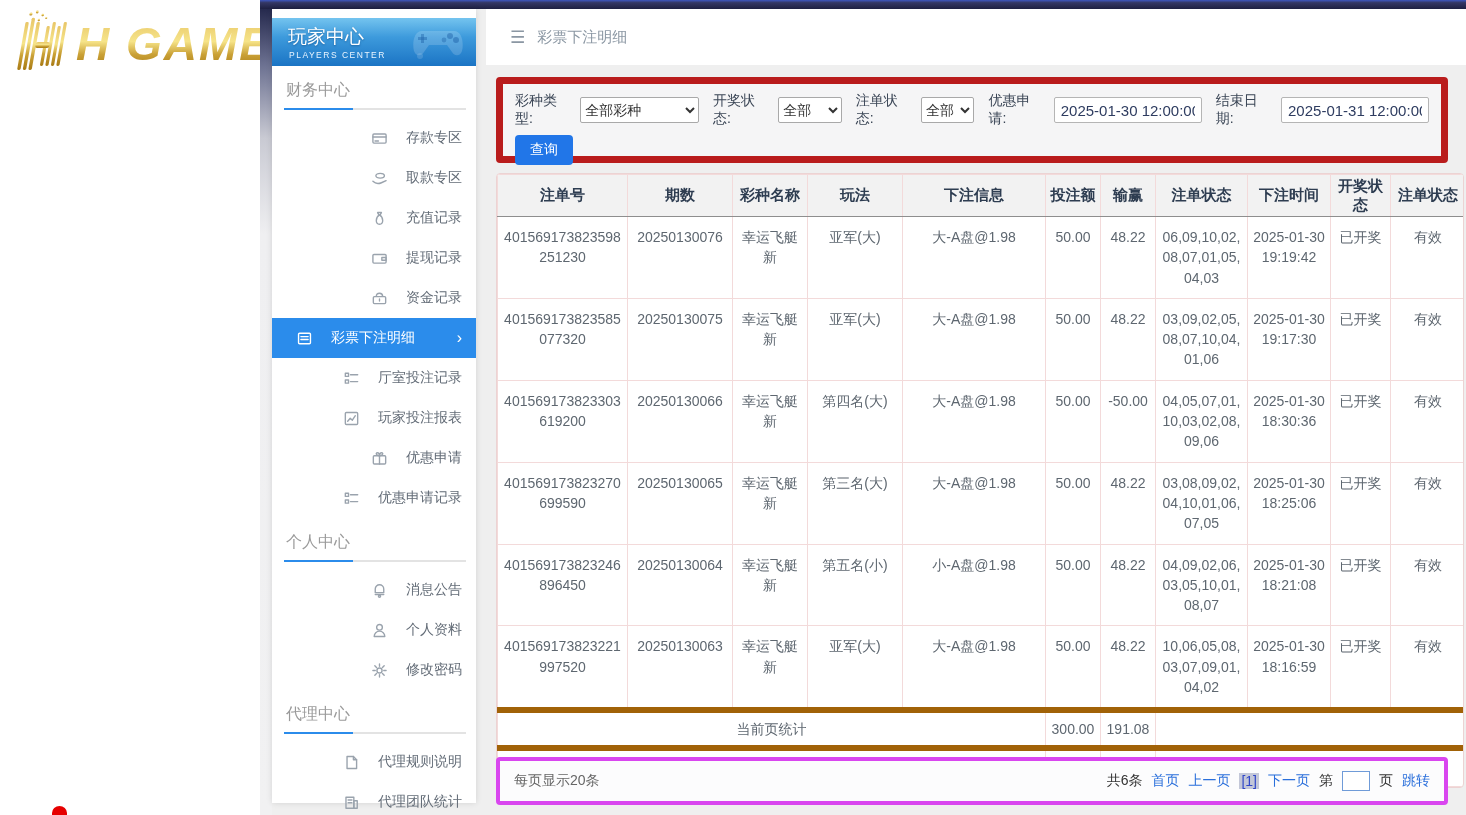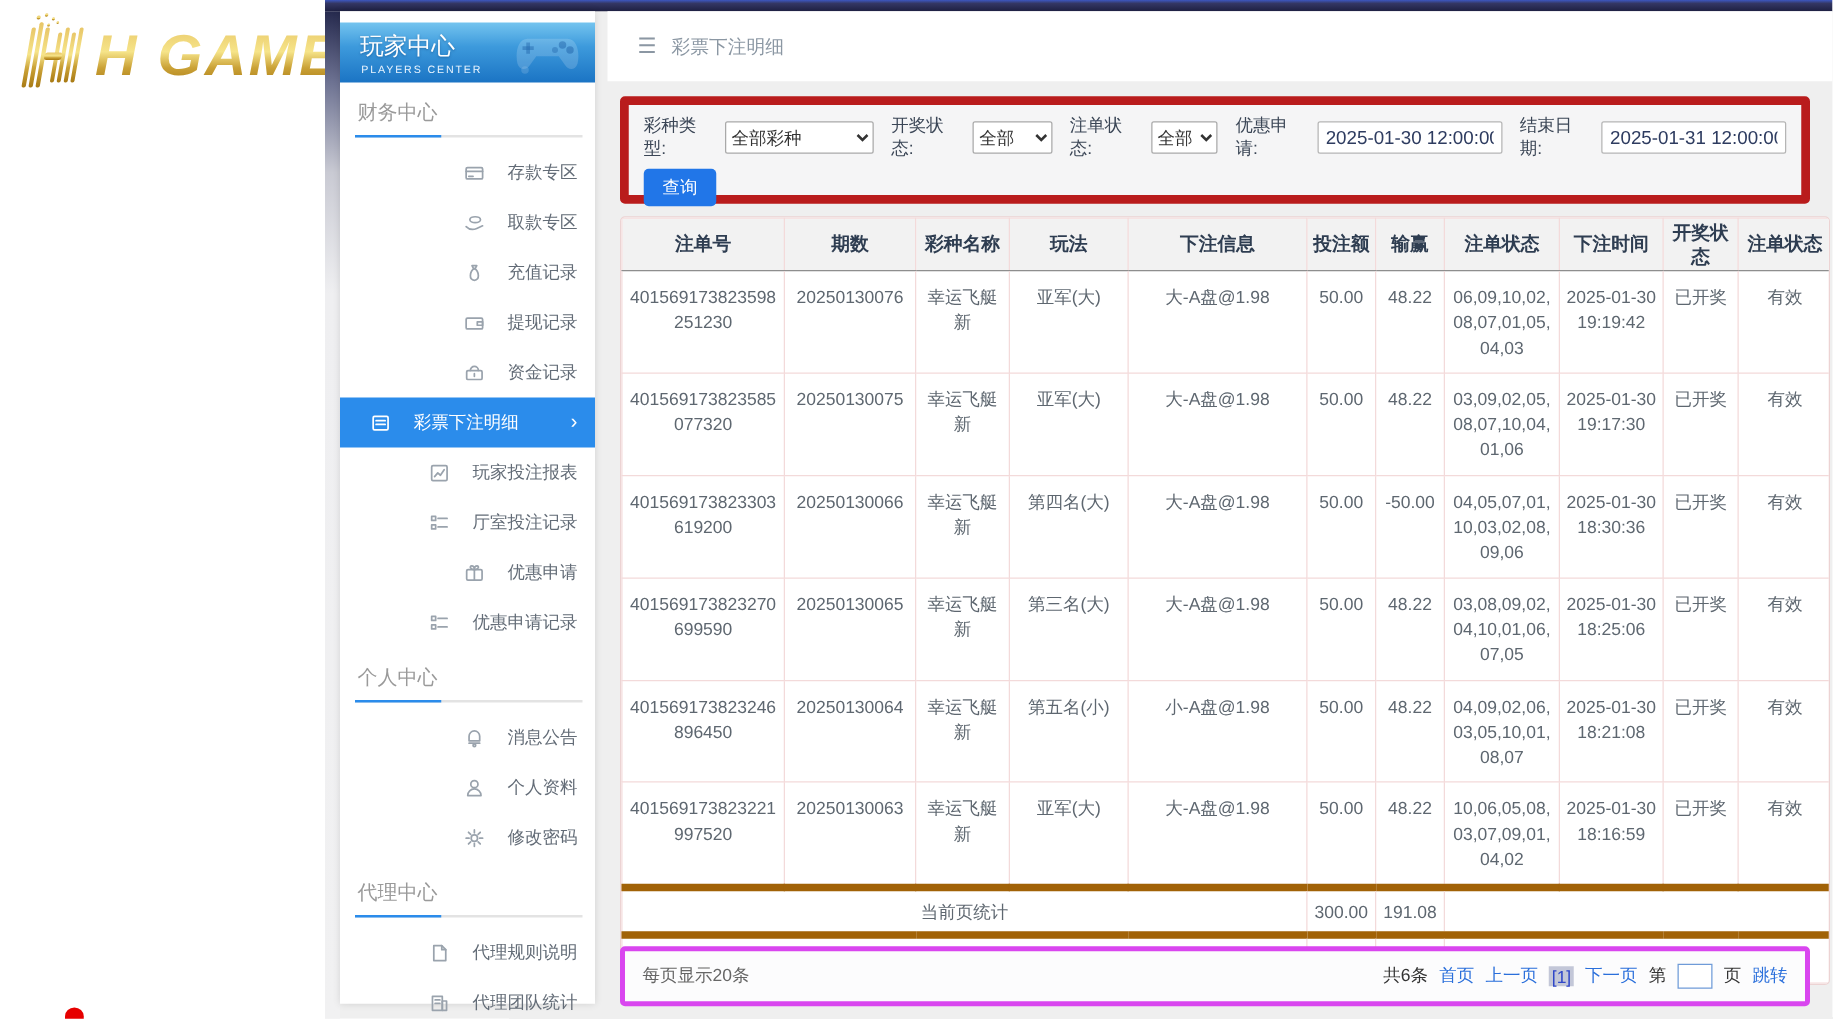--- a/index.html
+++ b/index.html
@@ -191,36 +191,36 @@
                 <line x1="4.6" y1="6.2" x2="11.4" y2="6.2"></line>
                 <line x1="4.6" y1="9" x2="11.4" y2="9"></line>
               </svg>
             </span>
             <span class="mi-label">彩票下注明细</span>
             <span class="mi-chevron">›</span>
           </div>
           <div class="menu-item">
             <span class="mi-icon">
               <svg viewBox="0 0 16 16" stroke-linecap="round" stroke-linejoin="round">
-                <rect x="2.2" y="2.4" width="11.6" height="11.2" rx="1"></rect>
-                <polyline points="4.4,10.6 6.8,7.8 8.8,9.6 11.6,5.4"></polyline>
-              </svg>
-            </span>
-            <span class="mi-label">玩家投注报表</span>
-          </div>
-          <div class="menu-item">
-            <span class="mi-icon">
-              <svg viewBox="0 0 16 16" stroke-linecap="round" stroke-linejoin="round">
                 <rect x="2.2" y="3" width="3" height="3"></rect>
                 <rect x="2.2" y="9.4" width="3" height="3"></rect>
                 <line x1="7" y1="4.5" x2="13.8" y2="4.5"></line>
                 <line x1="7" y1="10.9" x2="13.8" y2="10.9"></line>
               </svg>
             </span>
             <span class="mi-label">厅室投注记录</span>
+          </div>
+          <div class="menu-item">
+            <span class="mi-icon">
+              <svg viewBox="0 0 16 16" stroke-linecap="round" stroke-linejoin="round">
+                <rect x="2.2" y="2.4" width="11.6" height="11.2" rx="1"></rect>
+                <polyline points="4.4,10.6 6.8,7.8 8.8,9.6 11.6,5.4"></polyline>
+              </svg>
+            </span>
+            <span class="mi-label">玩家投注报表</span>
           </div>
           <div class="menu-item">
             <span class="mi-icon">
               <svg viewBox="0 0 16 16" stroke-linecap="round" stroke-linejoin="round">
                 <rect x="2.2" y="5.4" width="11.6" height="7.8" rx="1"></rect>
                 <line x1="8" y1="5.4" x2="8" y2="13.2"></line>
                 <path d="M8 5.4 C5 5.4 4 2.6 6 2.6 C7.6 2.6 8 4.4 8 5.4 C8 4.4 8.4 2.6 10 2.6 C12 2.6 11 5.4 8 5.4 z"></path>
               </svg>
             </span>
             <span class="mi-label">优惠申请</span>

